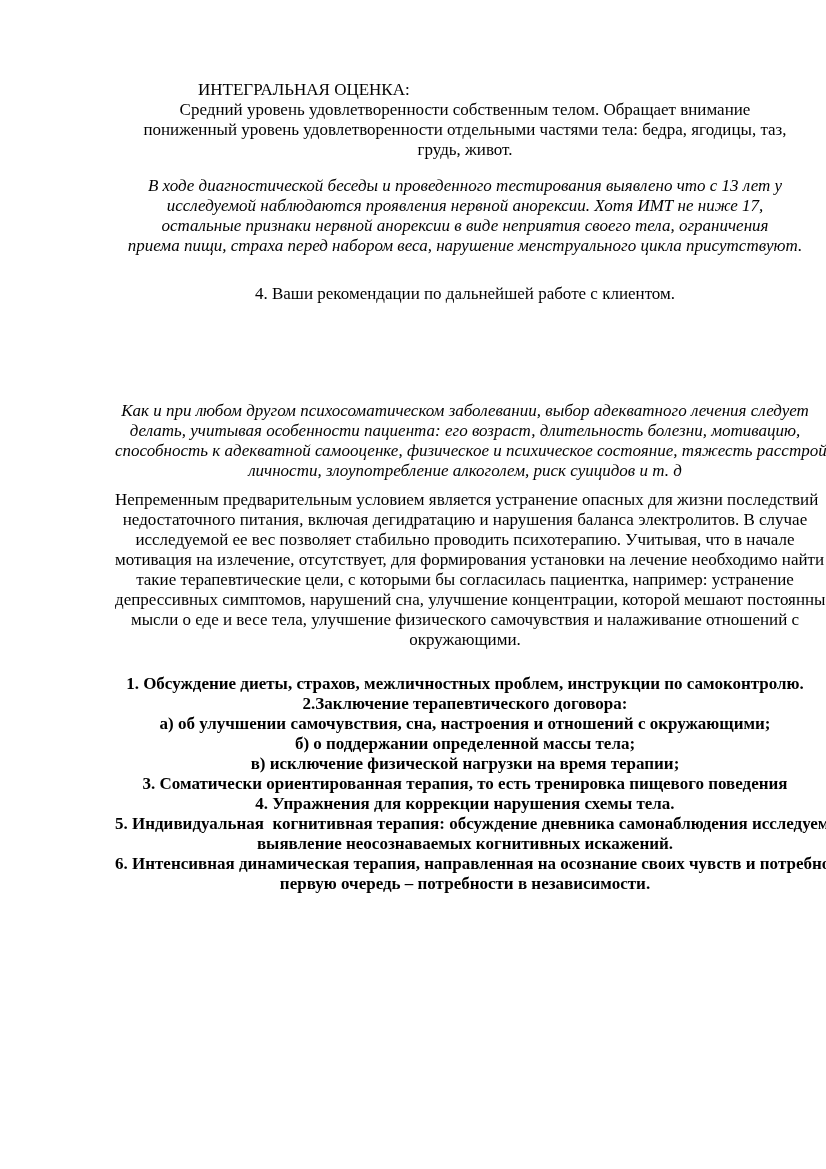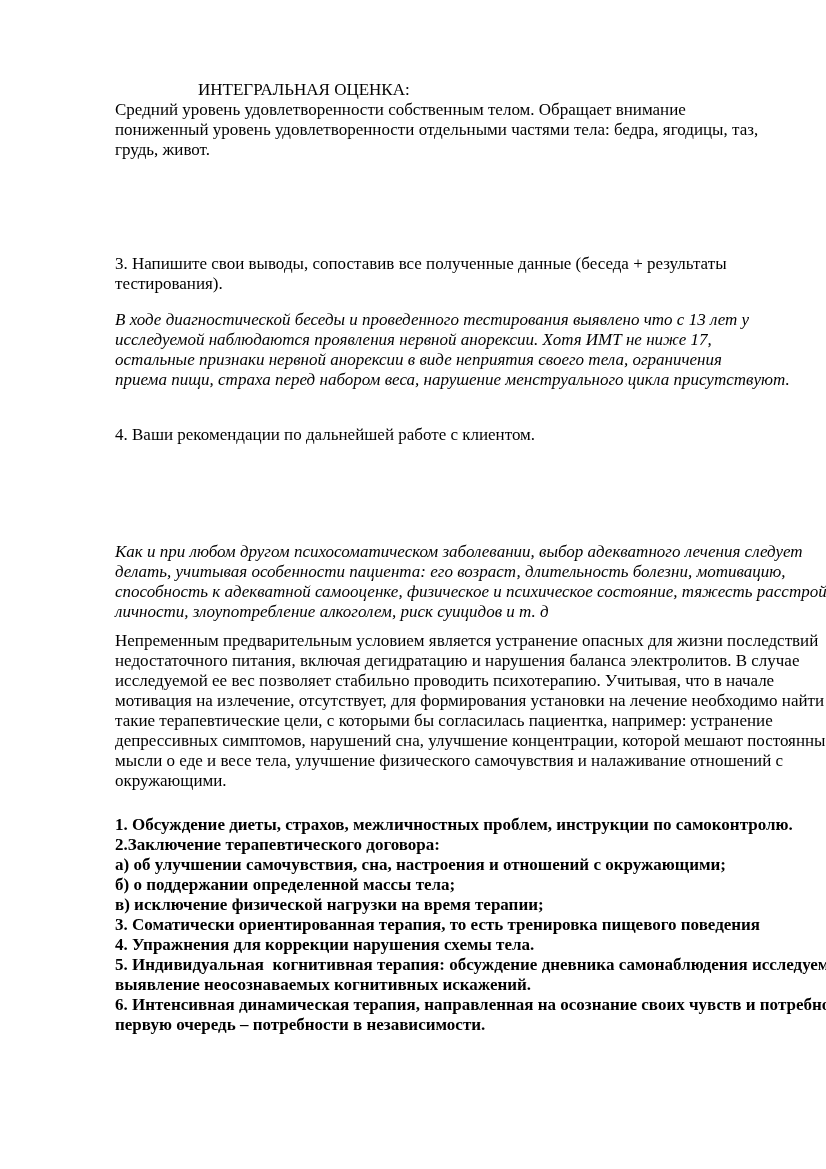--- a/index.html
+++ b/index.html
@@ -20,46 +20,45 @@
   }
   .doc {
     position: absolute;
     left: 115px;
     top: 80px;
     width: 700px;
   }
   .para {
     white-space: pre;
     margin: 0;
+    text-align: center;
   }
   .heading {
     white-space: pre;
     margin: 0 0 0 83px;
   }
   .mt-after-p1   { margin-top: 94px; }
   .mt-one-line   { margin-top: 16px; font-style: italic; }
-  .mt-q4         { margin-top: 35px; }
+  .mt-q4         { margin-top: 28px; }
   .mt-big        { margin-top: 97px; font-style: italic; }
   .mt-parasp     { margin-top: 9px; }
   .mt-list       { margin-top: 24px; font-weight: bold; }
 </style>
 </head>
 <body>
 
 <div class="page">
   <div class="doc">
 
     <div class="heading">ИНТЕГРАЛЬНАЯ ОЦЕНКА:</div>
 
     <div class="para">Средний уровень удовлетворенности собственным телом. Обращает внимание
 пониженный уровень удовлетворенности отдельными частями тела: бедра, ягодицы, таз,
 грудь, живот.</div>
 
-    <div class="para mt-after-p1">3. Напишите свои выводы, сопоставив все полученные данные (беседа + результаты
-тестирования).</div>
 
     <div class="para mt-one-line">В ходе диагностической беседы и проведенного тестирования выявлено что с 13 лет у
 исследуемой наблюдаются проявления нервной анорексии. Хотя ИМТ не ниже 17,
 остальные признаки нервной анорексии в виде неприятия своего тела, ограничения
 приема пищи, страха перед набором веса, нарушение менструального цикла присутствуют.</div>
 
     <div class="para mt-q4">4. Ваши рекомендации по дальнейшей работе с клиентом.</div>
 
     <div class="para mt-big">Как и при любом другом психосоматическом заболевании, выбор адекватного лечения следует
 делать, учитывая особенности пациента: его возраст, длительность болезни, мотивацию,

